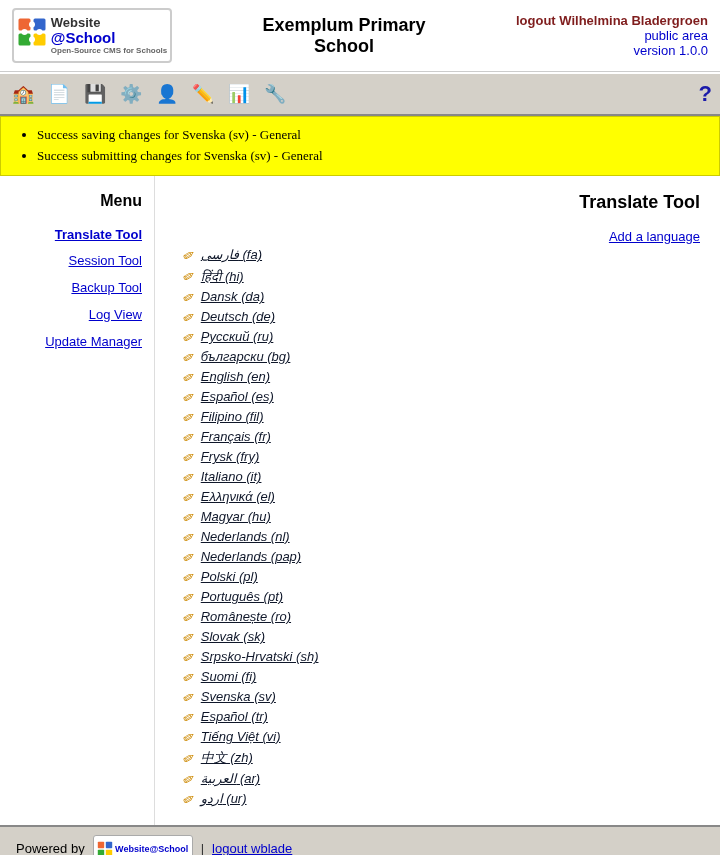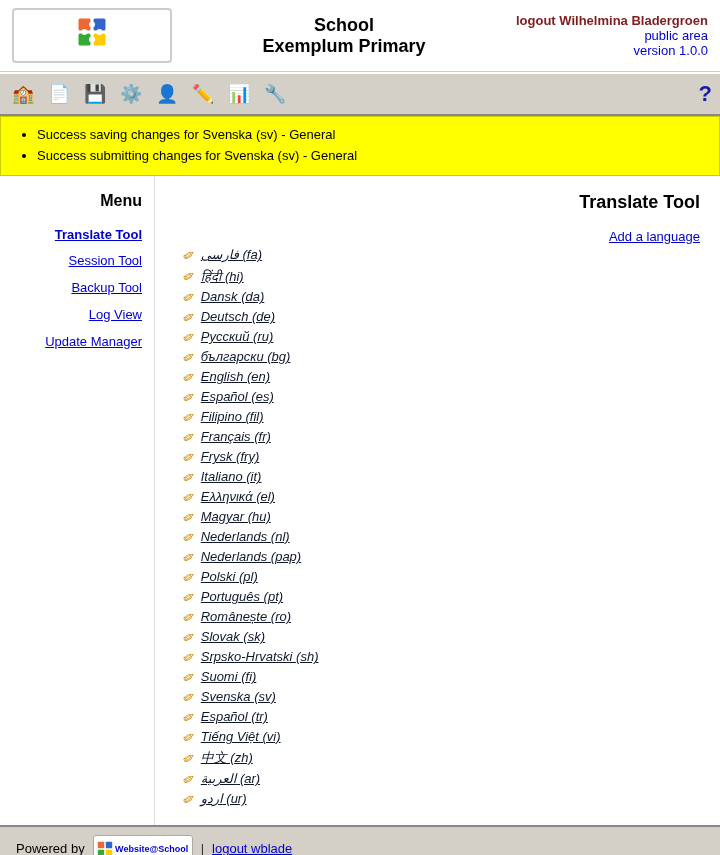--- a/index.html
+++ b/index.html
@@ -97,20 +97,21 @@
 
     
     .notification-bar {
       background: #ffff00;
       border: 1px solid #cccc00;
       padding: 8px 16px;
     }
     .notification-bar ul {
       list-style: disc;
       padding-left: 20px;
+      font-family: Liberation Serif, serif;
     }
     .notification-bar li {
       font-size: 13px;
       color: #000;
       line-height: 1.6;
     }
 
     
     .main-layout {
       display: flex;
@@ -238,26 +239,31 @@
             <rect x="2" y="2" width="16" height="16" rx="2" fill="#e63"></rect>
             <rect x="22" y="2" width="16" height="16" rx="2" fill="#36c"></rect>
             <rect x="2" y="22" width="16" height="16" rx="2" fill="#3a3"></rect>
             <rect x="22" y="22" width="16" height="16" rx="2" fill="#fc0"></rect>
             <circle cx="20" cy="10" r="4" fill="#fff"></circle>
             <circle cx="10" cy="20" r="4" fill="#fff"></circle>
             <circle cx="30" cy="20" r="4" fill="#fff"></circle>
             <circle cx="20" cy="30" r="4" fill="#fff"></circle>
           </svg>
         </span>
+        <div class="logo-text-part">
+          <span style="font-size:13px; font-weight:bold; color:#333;">Website</span>
+          <span style="font-size:15px; font-weight:bold; color:#0000cc;">@School</span>
+          <span style="font-size:8px; color:#666;">Open-Source CMS for Schools</span>
+        </div>
       </div>
     </div>
   </div>
   <div class="header-title">
+    <div>Exemplum Primary</div>
     <div>School</div>
-    <div>Exemplum Primary</div>
   </div>
   <div class="header-user">
     <a href="#"><span>logout</span> <span>Wilhelmina Bladergroen</span></a><br>
     <span>public area</span><br>
     <span>version 1.0.0</span>
   </div>
 </div>
 
 <div class="toolbar">
   <div class="toolbar-icons">

